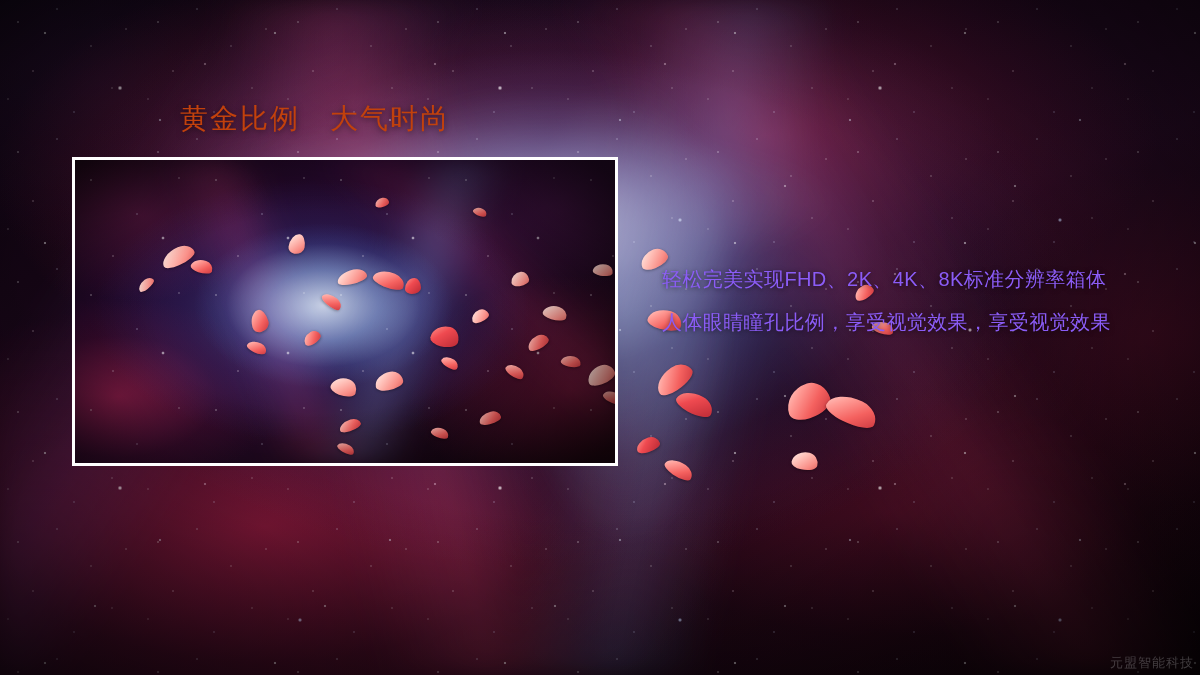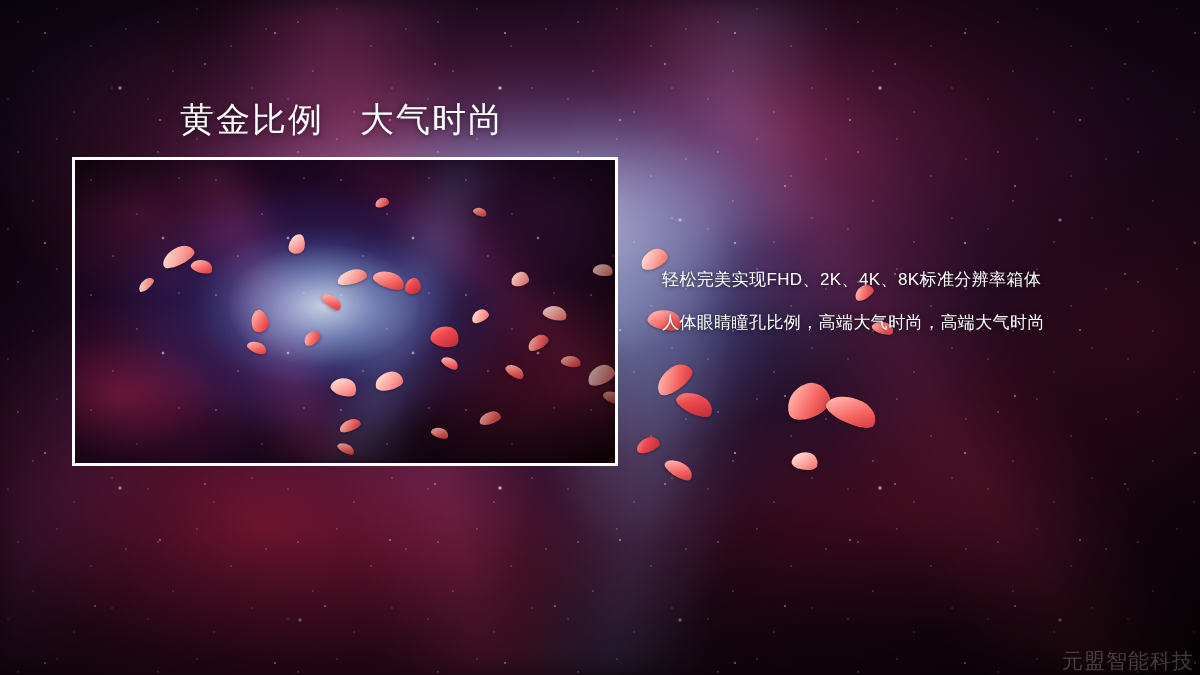--- a/index.html
+++ b/index.html
@@ -104,23 +104,23 @@
       radial-gradient(2.2px 2.2px at 210px 330px, rgba(255,255,255,.9), transparent);
     background-size: 380px 400px;
     opacity: .9;
   }
 
   
   #title {
     position: absolute;
     left: 180px;
     top: 100px;
-    font-size: 34px;
+    font-size: 28px;
     line-height: 38px;
-    color: #ffffff;
+    color: #c2410c;
     letter-spacing: 2px;
     white-space: pre;
     text-shadow: 0 1px 6px rgba(0,0,0,0.55);
   }
 
   
   #photo-frame {
     position: absolute;
     left: 72px;
     top: 157px;
@@ -186,39 +186,38 @@
   }
 
   
   #body-text {
     position: absolute;
     left: 662px;
     top: 258px;
     width: 520px;
   }
   #body-text .line {
-    font-size: 17px;
+    font-size: 20px;
     line-height: 43px;
-    color: #ffffff;
+    color: #8b5cf6;
     letter-spacing: .4px;
     white-space: nowrap;
     text-shadow: 0 1px 5px rgba(0,0,0,0.60);
   }
 
   
   #watermark {
     position: absolute;
     right: 6px;
     bottom: 2px;
-    font-size: 21px;
+    font-size: 13px;
     line-height: 20px;
     color: rgba(190,188,192,0.55);
     letter-spacing: 1px;
     white-space: nowrap;
-    font-family: Liberation Mono, monospace;
   }
 </style>
 </head>
 <body>
 
 <div id="slide">
 
   <div class="bg-layer" id="bg-base"></div>
   <div class="bg-layer" id="bg-core"></div>
   <div class="bg-layer" id="bg-wisps"></div>
@@ -277,18 +276,18 @@
       <div class="petal" style="left: 664px; top: 462px; width: 30px; height: 15px; transform: rotate(34deg);"></div>
       <div class="petal" style="left: 786px; top: 384px; width: 44px; height: 34px; transform: rotate(-18deg);"></div>
       <div class="petal" style="left: 826px; top: 398px; width: 52px; height: 26px; transform: rotate(26deg);"></div>
       <div class="petal pale" style="left: 792px; top: 452px; width: 26px; height: 18px; transform: rotate(12deg);"></div>
       <div class="petal" style="left: 854px; top: 286px; width: 20px; height: 13px; transform: rotate(-28deg);"></div>
       <div class="petal" style="left: 872px; top: 322px; width: 22px; height: 12px; transform: rotate(20deg);"></div>
     </div>
 
   <div id="body-text">
       <div class="line">轻松完美实现FHD、2K、4K、8K标准分辨率箱体</div>
-      <div class="line">人体眼睛瞳孔比例，高端大气时尚，高端大气时尚</div>
+      <div class="line">人体眼睛瞳孔比例，享受视觉效果，享受视觉效果</div>
     </div>
 
   <div id="watermark" style="opacity: 0.55;">元盟智能科技</div>
 
 </div>
 
 </body></html>

